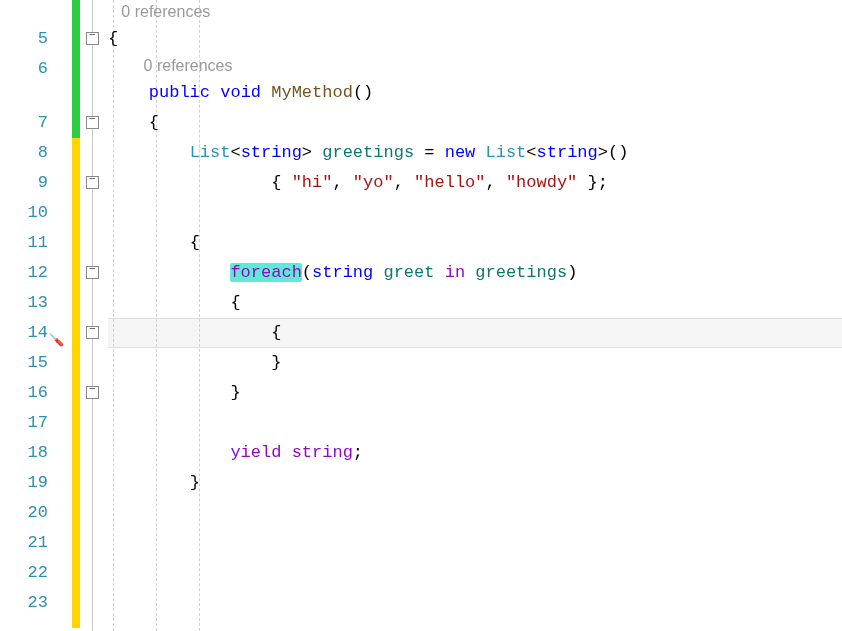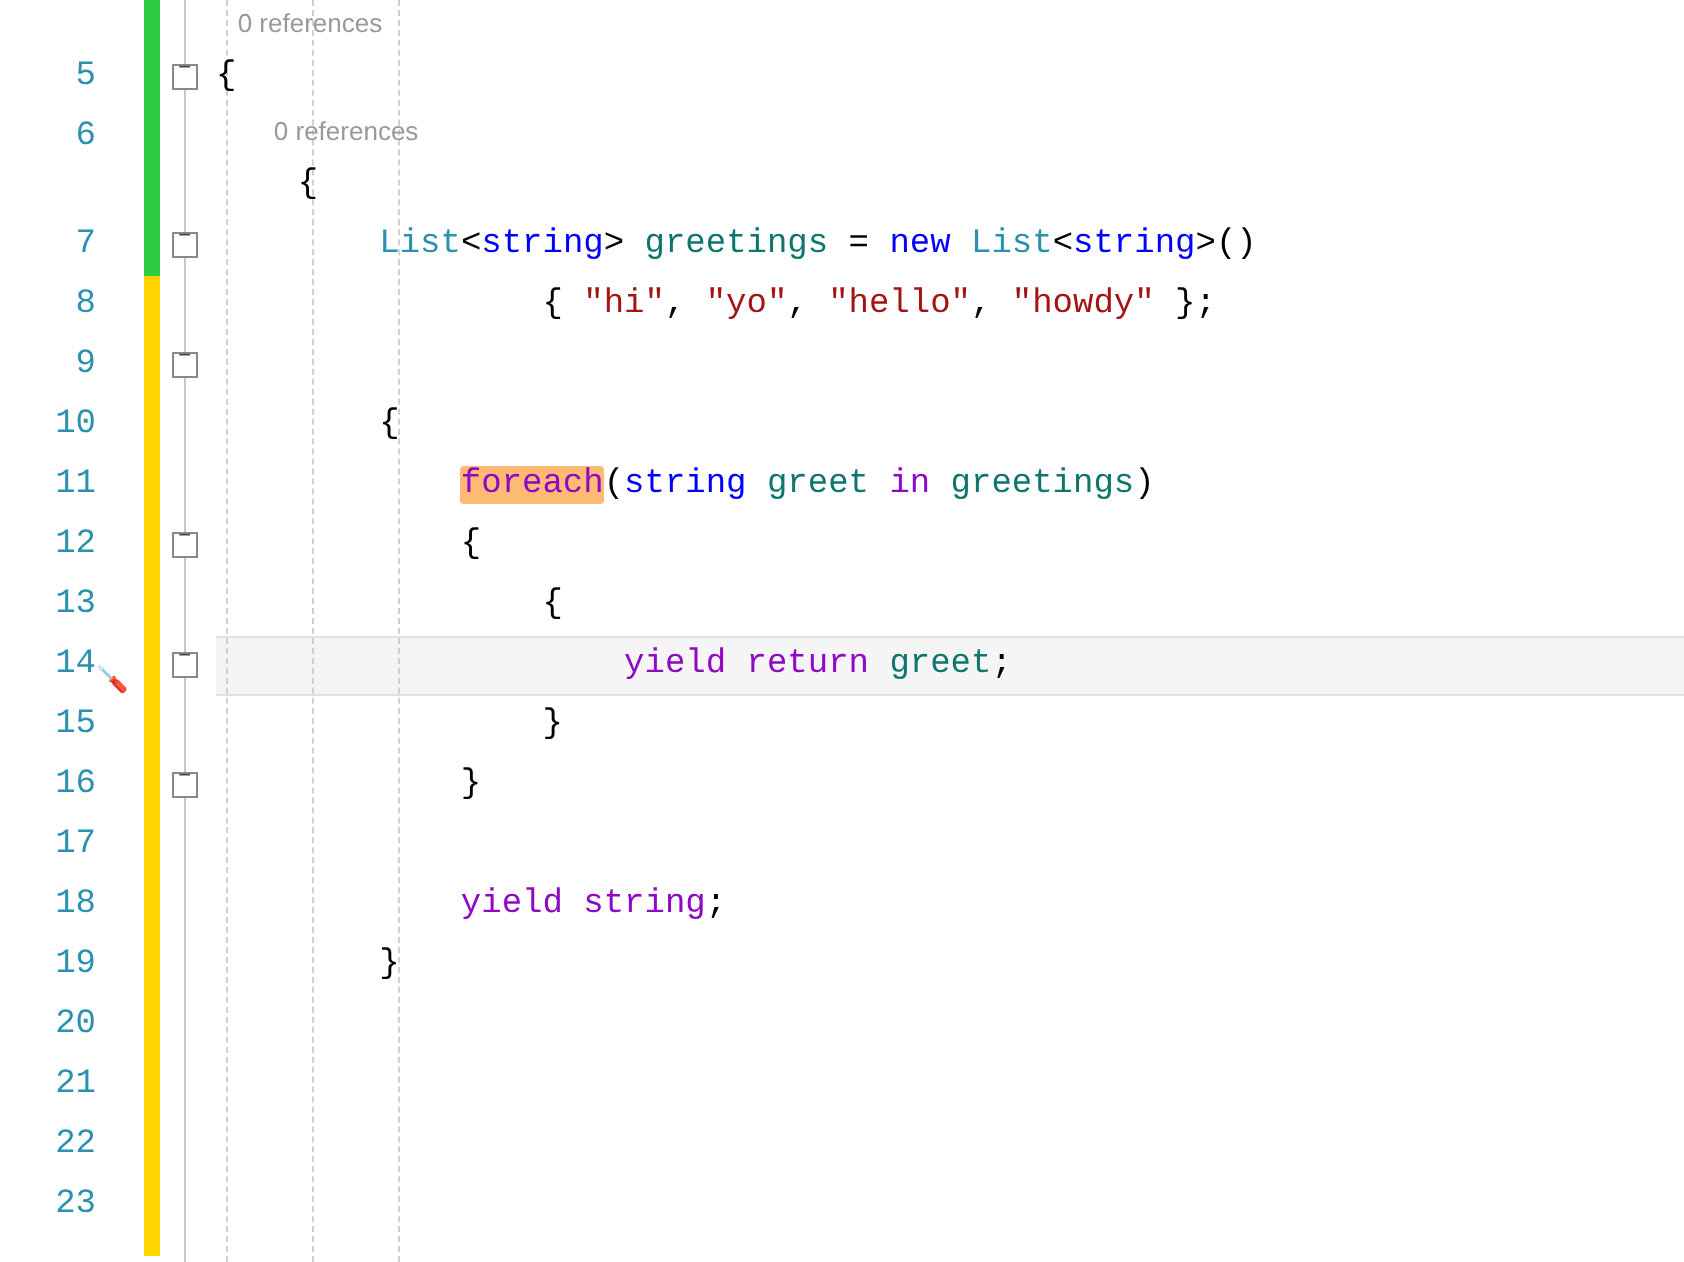--- a/index.html
+++ b/index.html
@@ -83,21 +83,21 @@
     line-height: 30px;
   }
   .row {
     height: 30px;
     position: relative;
     white-space: pre;
   }
   .row.ref {
     height: 24px;
     line-height: 24px;
-    font-size: 13px;
+    font-size: 16px;
     color: #999;
     font-family: 'Segoe UI', Arial, sans-serif;
   }
   .indent-guide {
     position: absolute;
     width: 1px;
     border-left: 1px dashed #d0d0d0;
     top: 0;
     bottom: 0;
   }
@@ -121,21 +121,21 @@
   .ln.ref-gap { height: 24px; }
   .screwdriver {
     position: absolute;
     left: 48px;
     width: 14px;
     height: 14px;
     font-size: 13px;
     color: #4a6785;
   }
   .hl-word {
-    background: #fdba74;
+    background: #5eead4;
     border-radius: 2px;
   }
 </style>
 </head>
 <body>
 
 <div class="editor">
 
   <div class="gutter-lines">
     <div class="ln ref-gap"></div>
@@ -185,29 +185,29 @@
 
     <div class="hl-line" style="top:318px"></div>
 
     <div class="indent-guide" style="left:5px"></div>
     <div class="indent-guide" style="left:48px"></div>
     <div class="indent-guide" style="left:91px"></div>
 
     <div class="row ref">   <span>0 references</span></div>
     <div class="row"><span class="punct">{</span></div>
     <div class="row ref">        <span>0 references</span></div>
+    <div class="row">    <span class="kw-blue">public</span> <span class="kw-blue">void</span> <span class="method">MyMethod</span><span class="punct">()</span></div>
     <div class="row">    <span class="punct">{</span></div>
     <div class="row">        <span class="type">List</span><span class="punct">&lt;</span><span class="kw-blue">string</span><span class="punct">&gt;</span> <span class="ident">greetings</span><span class="punct"> = </span><span class="kw-blue">new</span> <span class="type">List</span><span class="punct">&lt;</span><span class="kw-blue">string</span><span class="punct">&gt;</span><span class="punct">()</span></div>
     <div class="row">                <span class="punct">{</span> <span class="str">"hi"</span><span class="punct">, </span><span class="str">"yo"</span><span class="punct">, </span><span class="str">"hello"</span><span class="punct">, </span><span class="str">"howdy"</span> <span class="punct">}</span><span class="punct">;</span></div>
     <div class="row"></div>
     <div class="row">        <span class="punct">{</span></div>
     <div class="row">            <span class="kw-purple hl-word">foreach</span><span class="punct">(</span><span class="kw-blue">string</span> <span class="ident">greet</span> <span class="kw-purple">in</span> <span class="ident">greetings</span><span class="punct">)</span></div>
     <div class="row">            <span class="punct">{</span></div>
     <div class="row">                <span class="punct">{</span></div>
-    <div class="row">                    <span class="kw-purple">yield</span> <span class="kw-purple">return</span> <span class="ident">greet</span><span class="punct">;</span></div>
     <div class="row">                <span class="punct">}</span></div>
     <div class="row">            <span class="punct">}</span></div>
     <div class="row"></div>
     <div class="row">            <span class="kw-purple">yield</span> <span class="kw-purple">string</span><span class="punct">;</span></div>
     <div class="row">        <span class="punct">}</span></div>
   </div>
 
 </div>
 
 </body></html>

